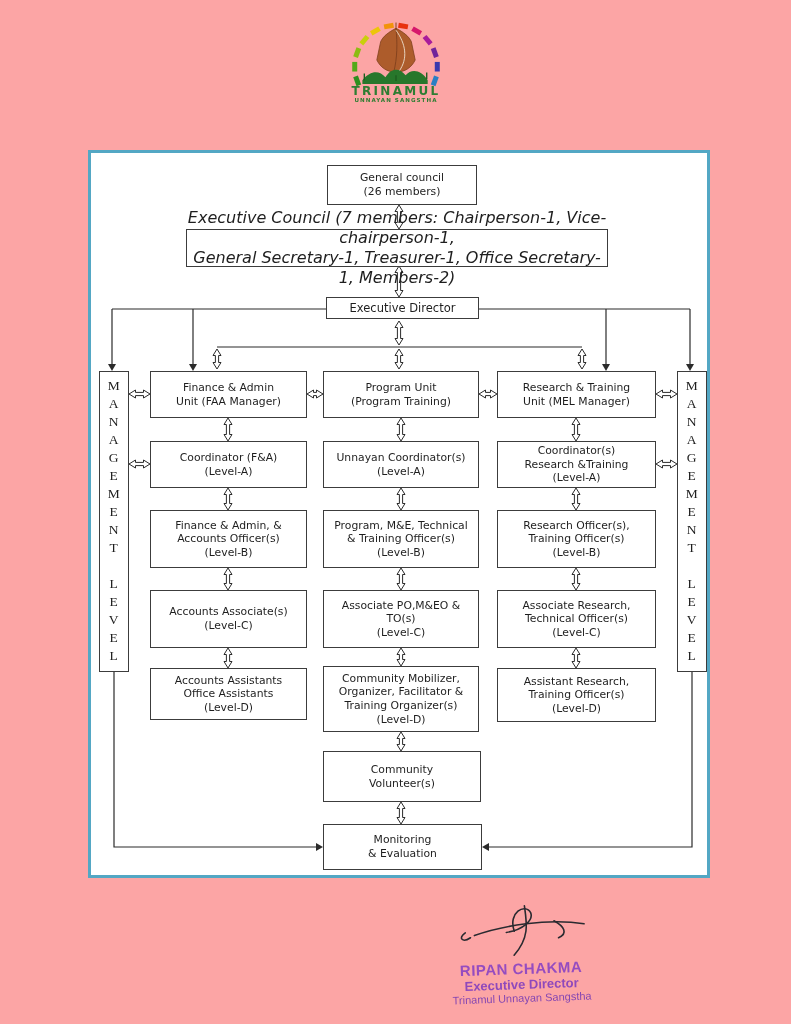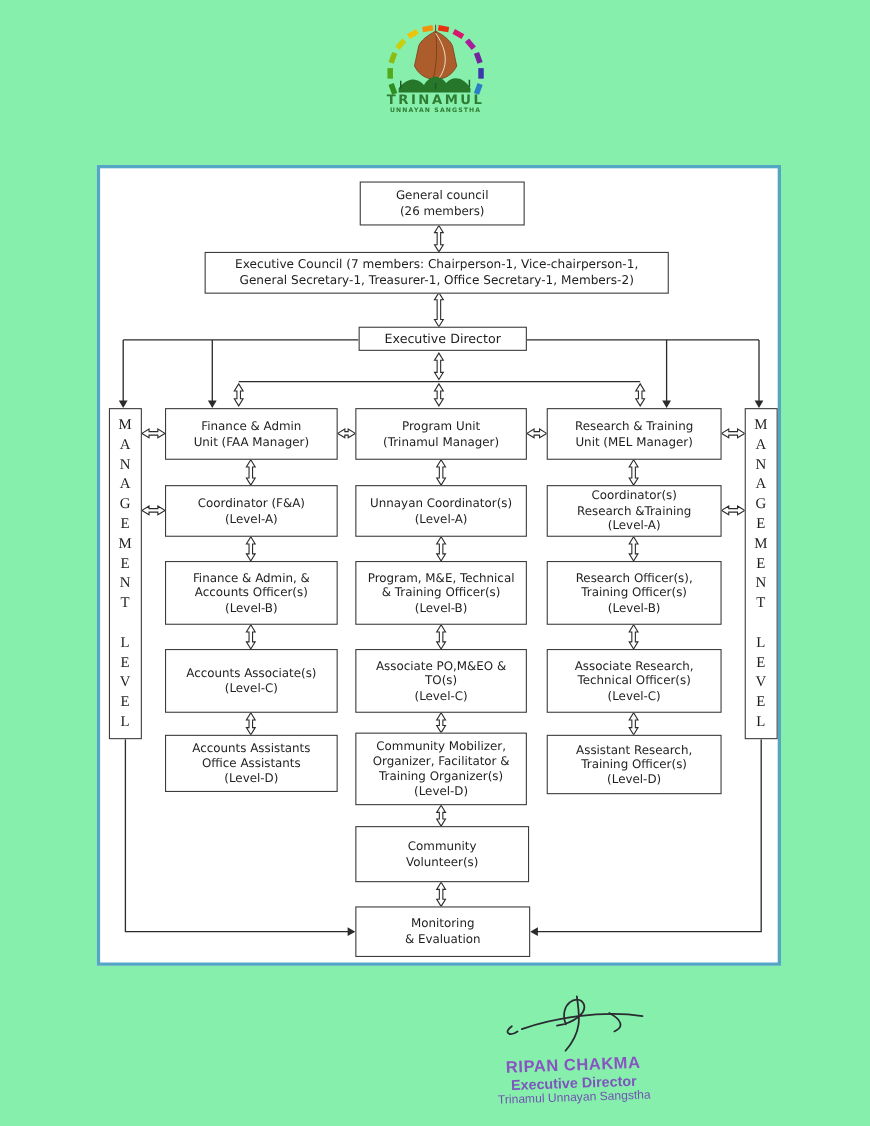--- a/index.html
+++ b/index.html
@@ -1,26 +1,26 @@
 <!DOCTYPE html>
 <html><head>
 <meta charset="utf-8">
 <style>
   html,body{margin:0;padding:0;background:#ffffff;}
-  .page{position:relative;width:791px;height:1024px;background:#86efac;overflow:hidden;
+  .page{position:relative;width:791px;height:1024px;background:#fca5a5;overflow:hidden;
         font-family:"DejaVu Sans",sans-serif;}
   .title{position:absolute;left:0;top:110px;width:780px;text-align:center;
          font:bold 15.5px "Liberation Sans",sans-serif;color:#1c1c1c;letter-spacing:.2px;}
   .chart-frame{position:absolute;left:88px;top:150px;width:616px;height:722px;
                border:3px solid #53a7c4;background:#fff;}
   .node{position:absolute;border:1px solid #3c3c3c;background:#fff;
         display:flex;align-items:center;justify-content:center;text-align:center;
         white-space:pre-line;font:10.8px/1.26 "DejaVu Sans",sans-serif;color:#1e1e1e;
         box-sizing:border-box;z-index:3;}
-  .node-ec{font-size:11px;}
+  .node-ec{font-size:16px;font-style:italic;}
   .node-ed{font-size:11.5px;}
   .mgmt{font-family:"Liberation Serif",serif;font-size:13.5px;line-height:18px;
         align-items:flex-start;padding-top:5px;letter-spacing:.5px;}
   #wires{position:absolute;left:0;top:0;z-index:2;}
   .logo{position:absolute;left:339px;top:12px;width:114px;height:96px;z-index:1;}
   .stamp{position:absolute;left:428px;top:900px;width:185px;text-align:center;
          transform:rotate(-2deg);z-index:4;}
   .stamp-name{font:bold 15px "Liberation Sans",sans-serif;color:#8a43c4;letter-spacing:.5px;opacity:.9;}
   .stamp-role{font:bold 13px "Liberation Sans",sans-serif;color:#7d3ac0;opacity:.85;}
   .stamp-org{font:11px "Liberation Sans",sans-serif;color:#6f35b5;opacity:.85;}
@@ -143,21 +143,21 @@
 &nbsp;
 L
 E
 V
 E
 L</div>
 
   <div class="node" style="left:150px;top:371px;width:157px;height:47px">Finance &amp; Admin
 Unit (FAA Manager)</div>
   <div class="node" style="left:323px;top:371px;width:156px;height:47px">Program Unit
-(Trinamul Manager)</div>
+(Program Training)</div>
   <div class="node" style="left:497px;top:371px;width:159px;height:47px">Research &amp; Training
 Unit (MEL Manager)</div>
 
   <div class="node" style="left:150px;top:441px;width:157px;height:47px">Coordinator (F&amp;A)
 (Level-A)</div>
   <div class="node" style="left:323px;top:441px;width:156px;height:47px">Unnayan Coordinator(s)
 (Level-A)</div>
   <div class="node" style="left:497px;top:441px;width:159px;height:47px">Coordinator(s)
 Research &amp;Training
 (Level-A)</div>

